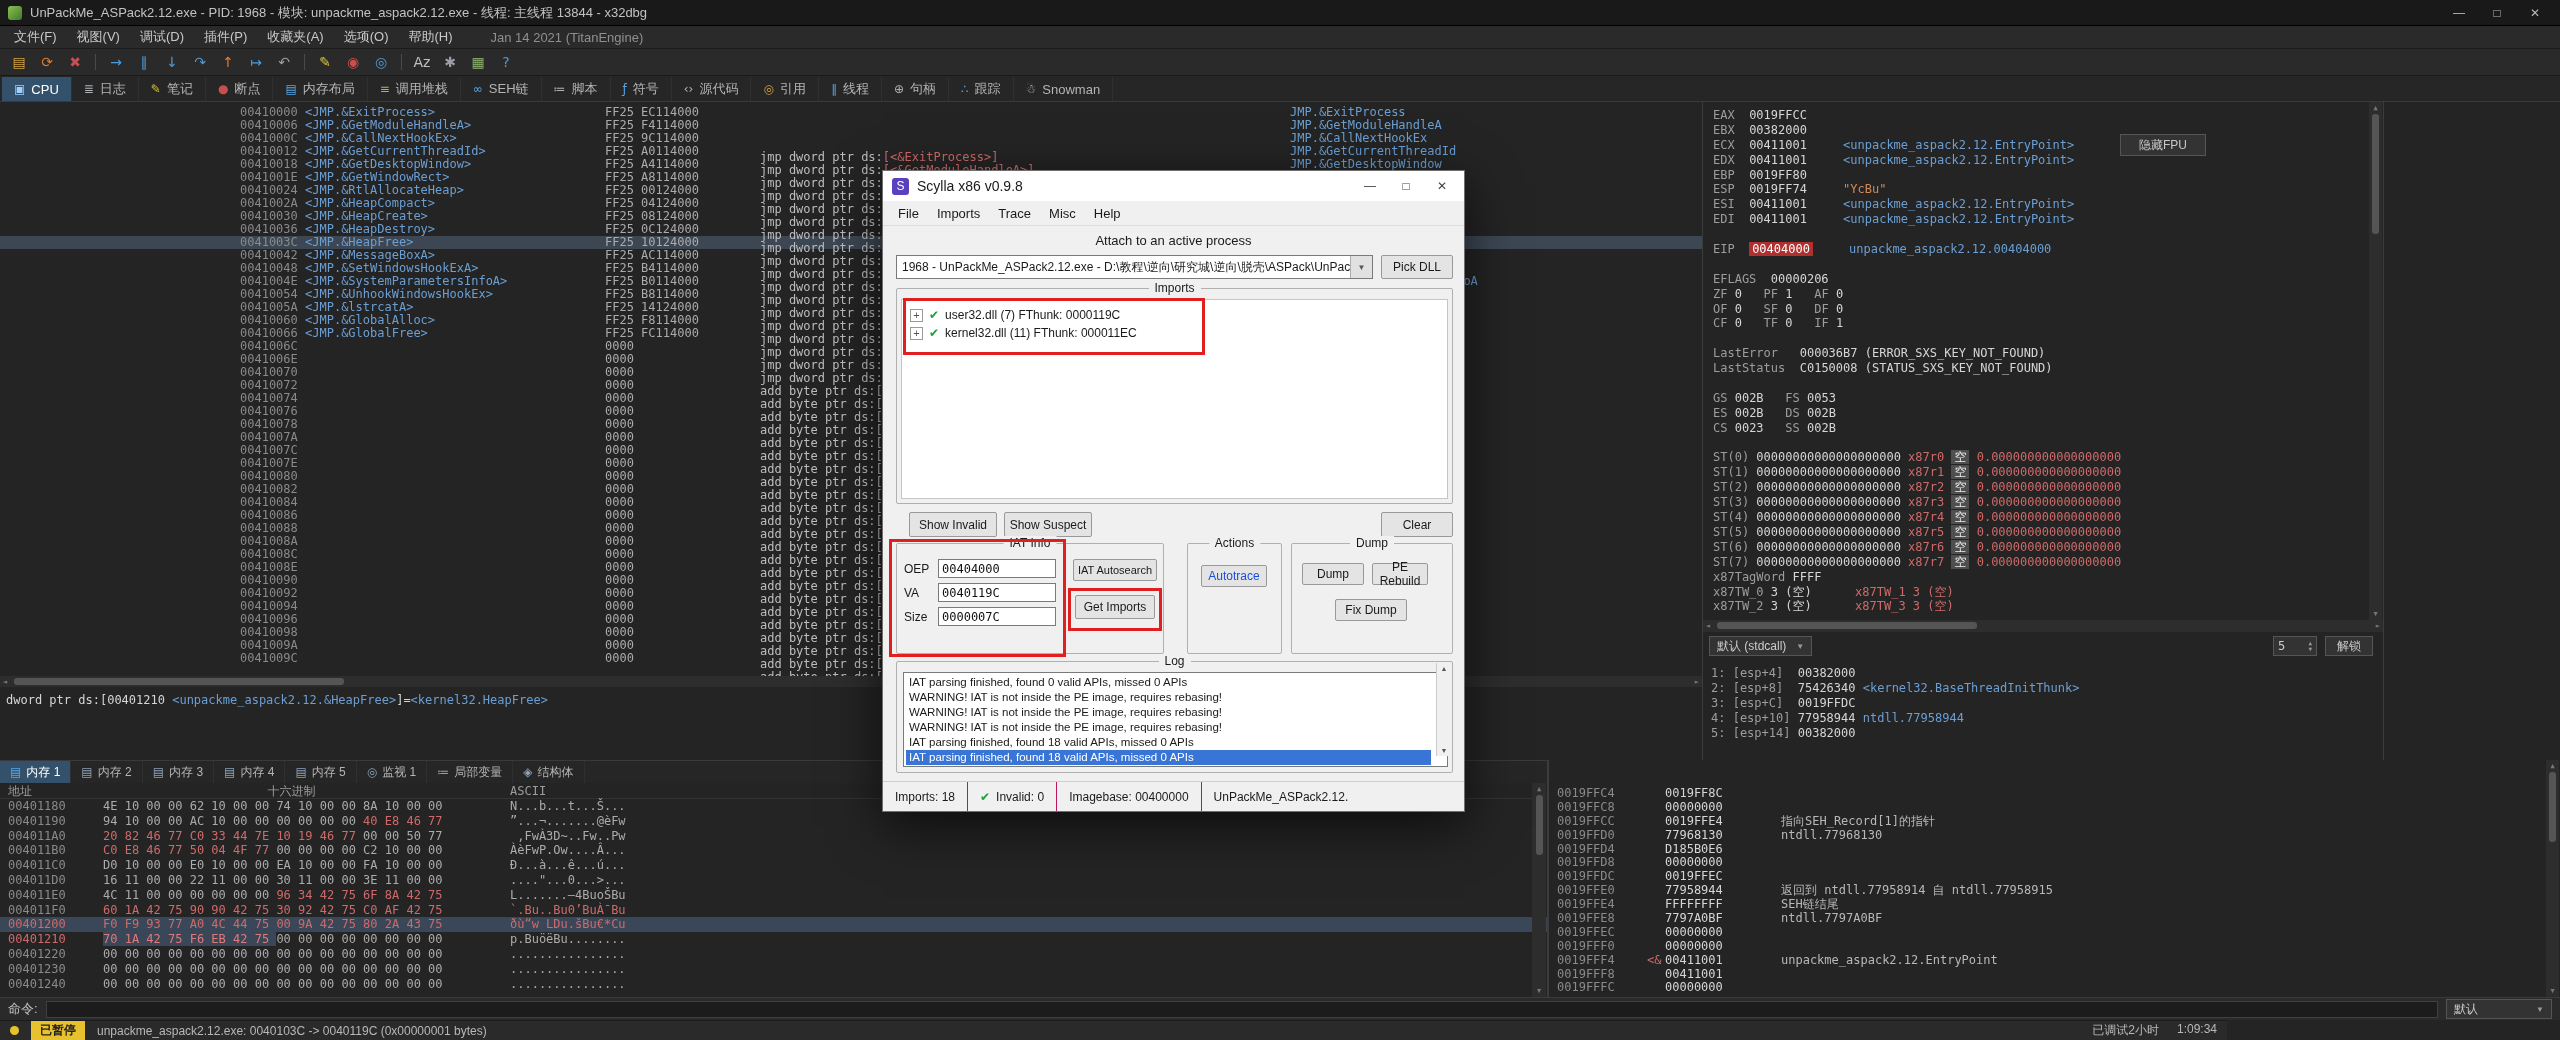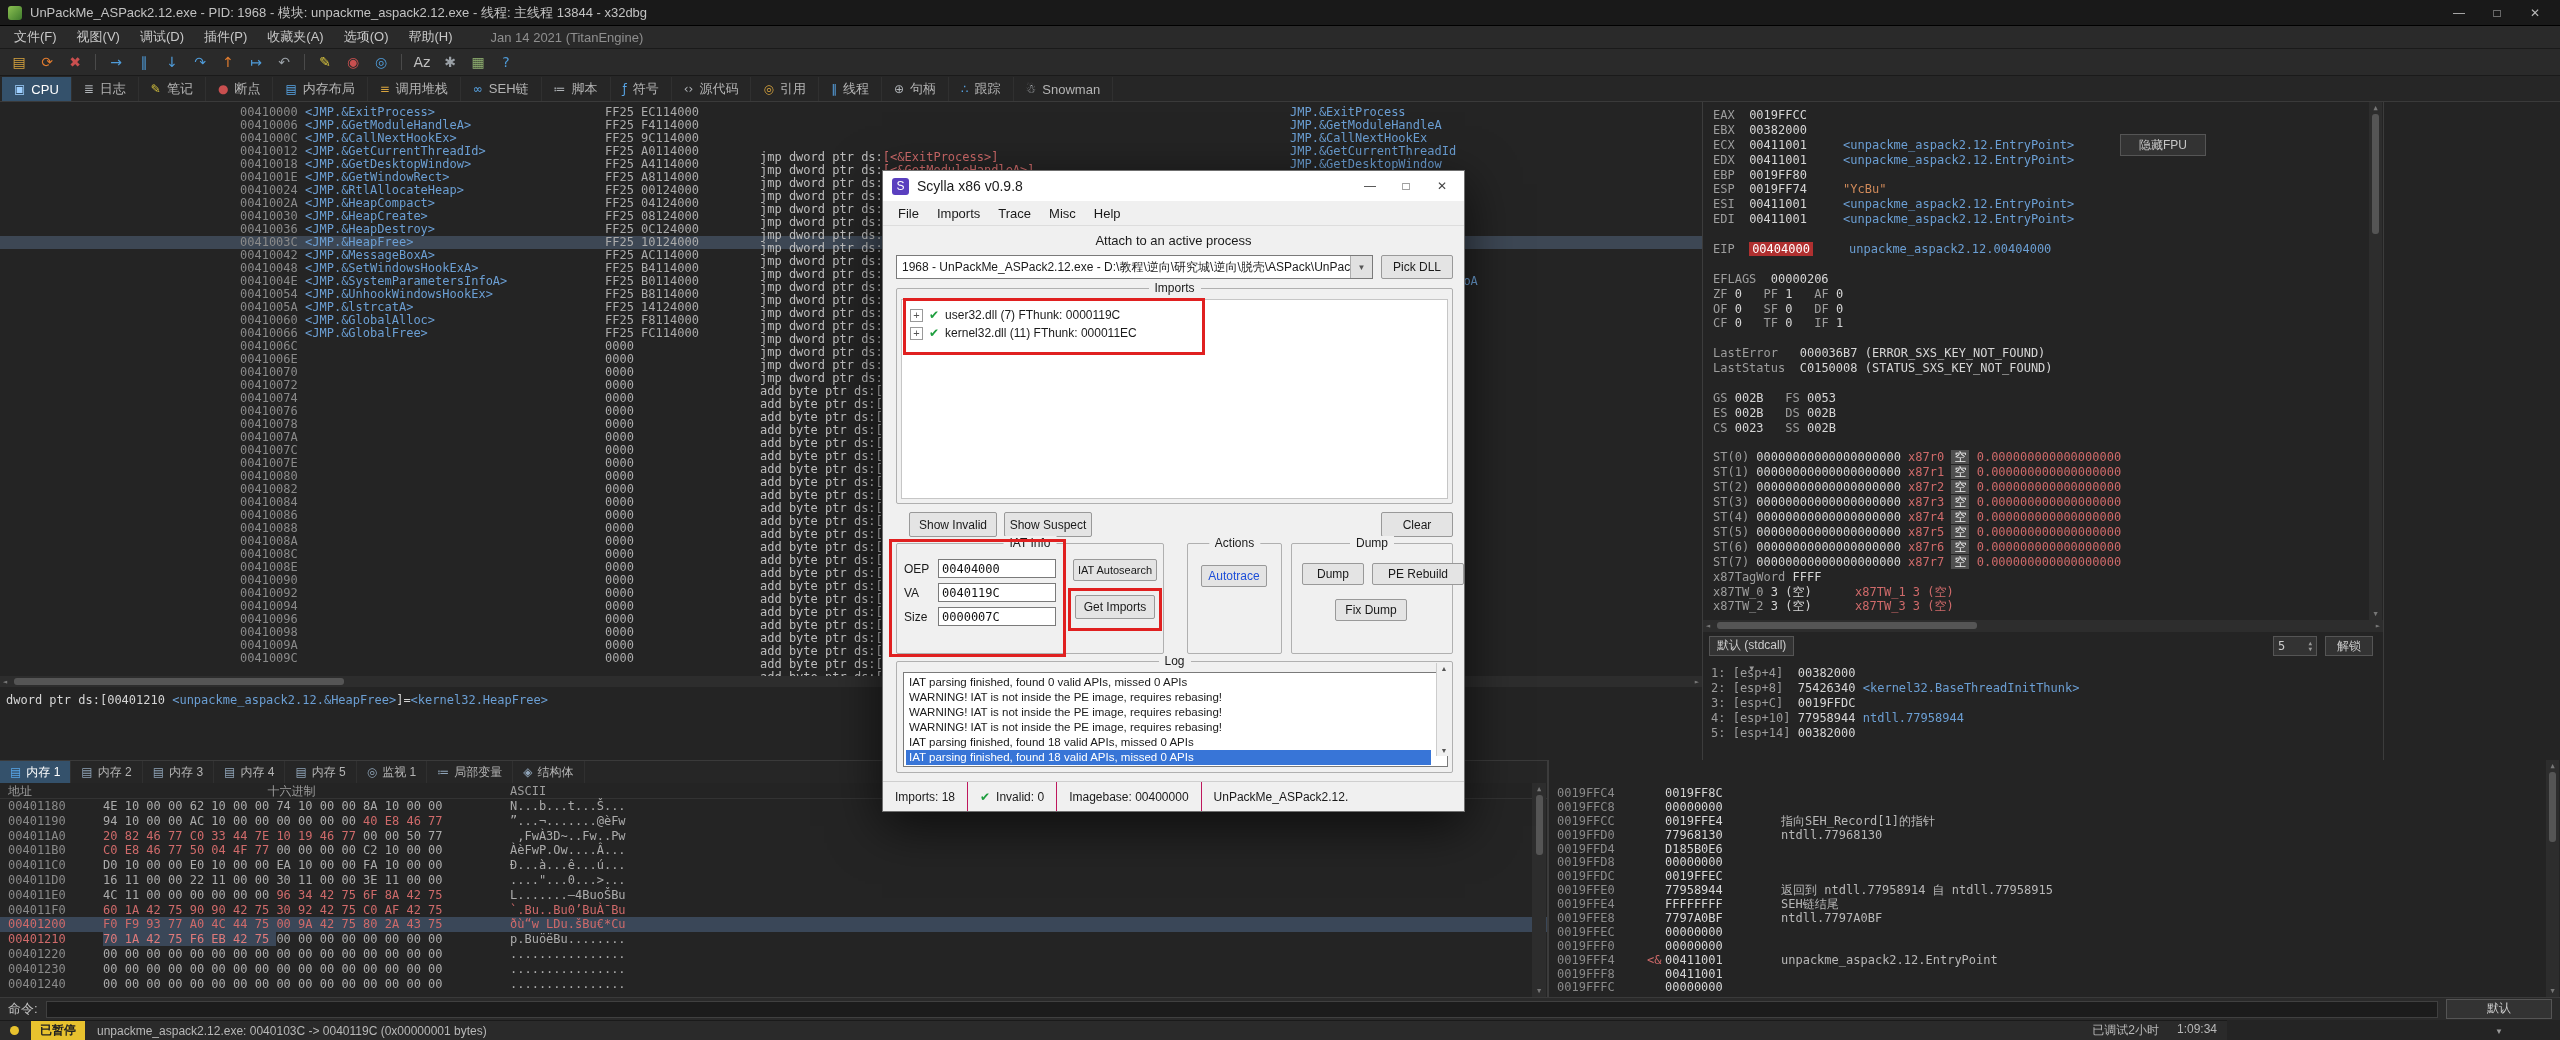--- a/index.html
+++ b/index.html
@@ -67,21 +67,21 @@
     justify-content:space-between;color:#777;font-size:7px;padding:2px 0;}
   .vthumb{width:7px;background:#555;border-radius:3px;flex:none;}
   .hscroll-track{position:relative;width:100%;height:100%;display:flex;align-items:center;color:#777;font-size:7px;
     justify-content:space-between;padding:0 3px;}
   .hthumb{position:absolute;top:2px;height:7px;background:#555;border-radius:3px;}
   #regvscroll{left:2369px;top:102px;width:13px;height:518px;}
   #reghscroll{position:absolute;left:1703px;top:620px;width:680px;height:12px;background:#2d2d2d;}
   #argspane{position:absolute;left:1703px;top:632px;width:681px;height:128px;border-right:1px solid #3c3c3c;}
   #args-header{height:28px;display:flex;align-items:center;gap:8px;padding:0 10px 0 6px;}
   .combo{background:#333;border:1px solid #555;color:#ccc;font:12px "Liberation Sans",sans-serif;height:20px;
-    display:flex;align-items:center;padding:0 7px;gap:10px;flex-direction:column;}
+    display:flex;align-items:center;padding:0 7px;gap:10px;}
   .combo .carrow{font-size:8px;color:#999;}
   #args-spin{width:44px;height:20px;background:#333;border:1px solid #555;color:#ccc;font-size:12px;
     display:flex;align-items:center;justify-content:space-between;padding:0 4px;margin-left:auto;}
   .spinarrows{display:flex;flex-direction:column;font-size:6px;color:#999;line-height:6px;}
   #args-lock{width:48px;height:20px;background:#333;border:1px solid #555;color:#c8c8c8;
     font:12px "Liberation Sans",sans-serif;display:flex;align-items:center;justify-content:center;}
   #args-rows{padding:6px 0 0 8px;}
 
   
   #dumptabbar{position:absolute;left:0;top:760px;width:1548px;height:23px;background:#262626;border-top:1px solid #3a3a3a;
@@ -152,21 +152,21 @@
   #sc-iat-group{left:13px;top:372px;width:268px;height:111px;}
   #sc-actions-group{left:304px;top:372px;width:95px;height:111px;}
   #sc-dump-group{left:408px;top:372px;width:162px;height:111px;}
   .sc-field-row{position:absolute;display:flex;align-items:center;gap:8px;font-size:12px;}
   .sc-flabel{width:26px;}
   .sc-input{width:118px;height:19px;border:1px solid #7a7a7a;font:12px "DejaVu Sans Mono",monospace;padding:0 3px;background:#fff;color:#111;}
   #sc-autosearch{position:absolute;left:190px;top:388px;width:84px;height:22px;font-size:11px;}
   #sc-getimports{position:absolute;left:192px;top:424px;width:80px;height:24px;}
   #sc-autotrace{position:absolute;left:318px;top:394px;width:66px;height:22px;color:#1d4ed8;}
   #sc-dumpbtn{position:absolute;left:419px;top:392px;width:62px;height:22px;}
-  #sc-perebuild{position:absolute;left:489px;top:392px;width:92px;height:22px;}
+  #sc-perebuild{position:absolute;left:489px;top:392px;width:56px;height:22px;}
   #sc-fixdump{position:absolute;left:452px;top:428px;width:72px;height:22px;}
   #sc-log-group{left:13px;top:490px;width:557px;height:112px;}
   #sc-log-list{position:absolute;left:6px;top:10px;width:545px;height:95px;background:#fff;border:1px solid #7a7a7a;
     overflow:hidden;padding:2px 16px 0 2px;}
   .sc-log-line{height:15px;line-height:15px;font-size:11.5px;white-space:nowrap;padding-left:3px;}
   .sc-log-line.sel{background:#3875d7;color:#fff;}
   #sc-log-scroll{position:absolute;right:1px;top:1px;width:15px;height:93px;background:#f0f0f0;border-left:1px solid #ccc;
     display:flex;flex-direction:column;align-items:center;justify-content:space-between;font-size:7px;color:#555;padding:2px 0;}
   #sc-statusbar{position:absolute;left:0;top:610px;width:100%;height:30px;border-top:1px solid #cfcfcf;
     display:flex;align-items:center;font-size:12px;}

